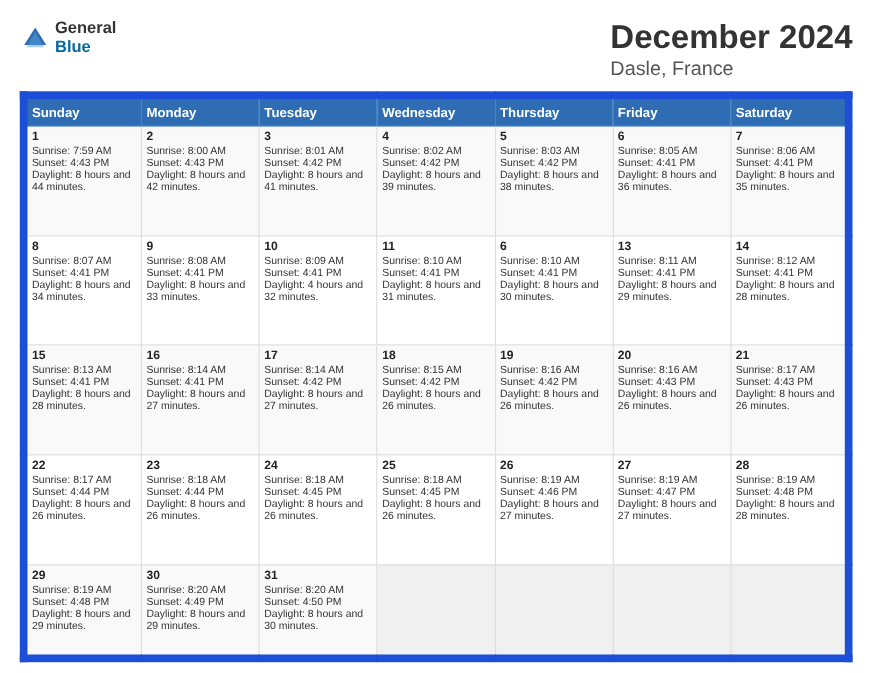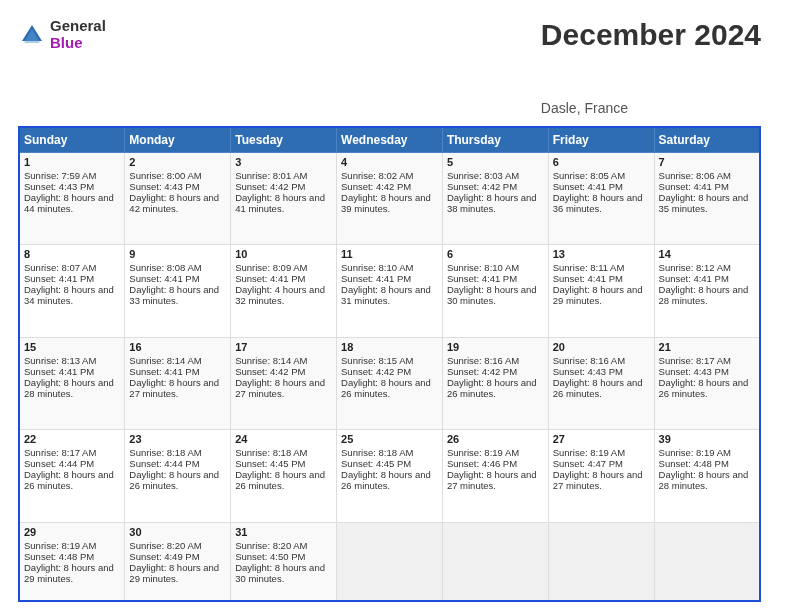--- a/index.html
+++ b/index.html
@@ -6,21 +6,21 @@
     body {
       font-family: Arial, sans-serif;
       background: #fff;
       width: 792px;
       height: 612px;
       overflow: hidden;
     }
     .page {
       width: 792px;
       height: 612px;
-      padding: 18px 31px 10px 18px;
+      padding: 18px 17px 10px 18px;
       display: flex;
       flex-direction: column;
     }
     .header {
       display: flex;
       justify-content: space-between;
       align-items: flex-start;
       margin-bottom: 10px;
     }
     .logo {
@@ -34,42 +34,41 @@
       line-height: 1.1;
     }
     .logo-general {
       font-size: 15px;
       font-weight: bold;
       color: #333;
     }
     .logo-blue {
       font-size: 15px;
       font-weight: bold;
-      color: #a21caf;
+      color: #0369a1;
     }
     .logo-icon {
       width: 28px;
       height: 28px;
     }
     .title-area {
       text-align: left;
     }
     .main-title {
       font-size: 30px;
       font-weight: bold;
       color: #333;
     }
     .subtitle {
-      font-size: 14px;
+      font-size: 18px;
       color: #555;
-      margin-top: 48px;
     }
     .calendar {
       flex: 1;
-      border: 2px solid #1d4ed8;
+      border: 7px solid #1d4ed8;
       border-collapse: collapse;
       width: 100%;
       table-layout: fixed;
     }
     .calendar th {
       background: #2e6db4;
       color: #fff;
       font-size: 12px;
       font-weight: bold;
       padding: 5px 4px;
@@ -167,21 +166,21 @@
           <td><span class="day-num">20</span><span>Sunrise: 8:16 AM</span><br><span>Sunset: 4:43 PM</span><br><span>Daylight: 8 hours and 26 minutes.</span></td>
           <td><span class="day-num">21</span><span>Sunrise: 8:17 AM</span><br><span>Sunset: 4:43 PM</span><br><span>Daylight: 8 hours and 26 minutes.</span></td>
         </tr>
         <tr>
           <td><span class="day-num">22</span><span>Sunrise: 8:17 AM</span><br><span>Sunset: 4:44 PM</span><br><span>Daylight: 8 hours and 26 minutes.</span></td>
           <td><span class="day-num">23</span><span>Sunrise: 8:18 AM</span><br><span>Sunset: 4:44 PM</span><br><span>Daylight: 8 hours and 26 minutes.</span></td>
           <td><span class="day-num">24</span><span>Sunrise: 8:18 AM</span><br><span>Sunset: 4:45 PM</span><br><span>Daylight: 8 hours and 26 minutes.</span></td>
           <td><span class="day-num">25</span><span>Sunrise: 8:18 AM</span><br><span>Sunset: 4:45 PM</span><br><span>Daylight: 8 hours and 26 minutes.</span></td>
           <td><span class="day-num">26</span><span>Sunrise: 8:19 AM</span><br><span>Sunset: 4:46 PM</span><br><span>Daylight: 8 hours and 27 minutes.</span></td>
           <td><span class="day-num">27</span><span>Sunrise: 8:19 AM</span><br><span>Sunset: 4:47 PM</span><br><span>Daylight: 8 hours and 27 minutes.</span></td>
-          <td><span class="day-num">39</span><span>Sunrise: 8:19 AM</span><br><span>Sunset: 4:48 PM</span><br><span>Daylight: 8 hours and 28 minutes.</span></td>
+          <td><span class="day-num">28</span><span>Sunrise: 8:19 AM</span><br><span>Sunset: 4:48 PM</span><br><span>Daylight: 8 hours and 28 minutes.</span></td>
         </tr>
         <tr class="last-row">
           <td><span class="day-num">29</span><span>Sunrise: 8:19 AM</span><br><span>Sunset: 4:48 PM</span><br><span>Daylight: 8 hours and 29 minutes.</span></td>
           <td><span class="day-num">30</span><span>Sunrise: 8:20 AM</span><br><span>Sunset: 4:49 PM</span><br><span>Daylight: 8 hours and 29 minutes.</span></td>
           <td><span class="day-num">31</span><span>Sunrise: 8:20 AM</span><br><span>Sunset: 4:50 PM</span><br><span>Daylight: 8 hours and 30 minutes.</span></td>
           <td class="cell-empty"></td>
           <td class="cell-empty"></td>
           <td class="cell-empty"></td>
           <td class="cell-empty"></td>
         </tr>

